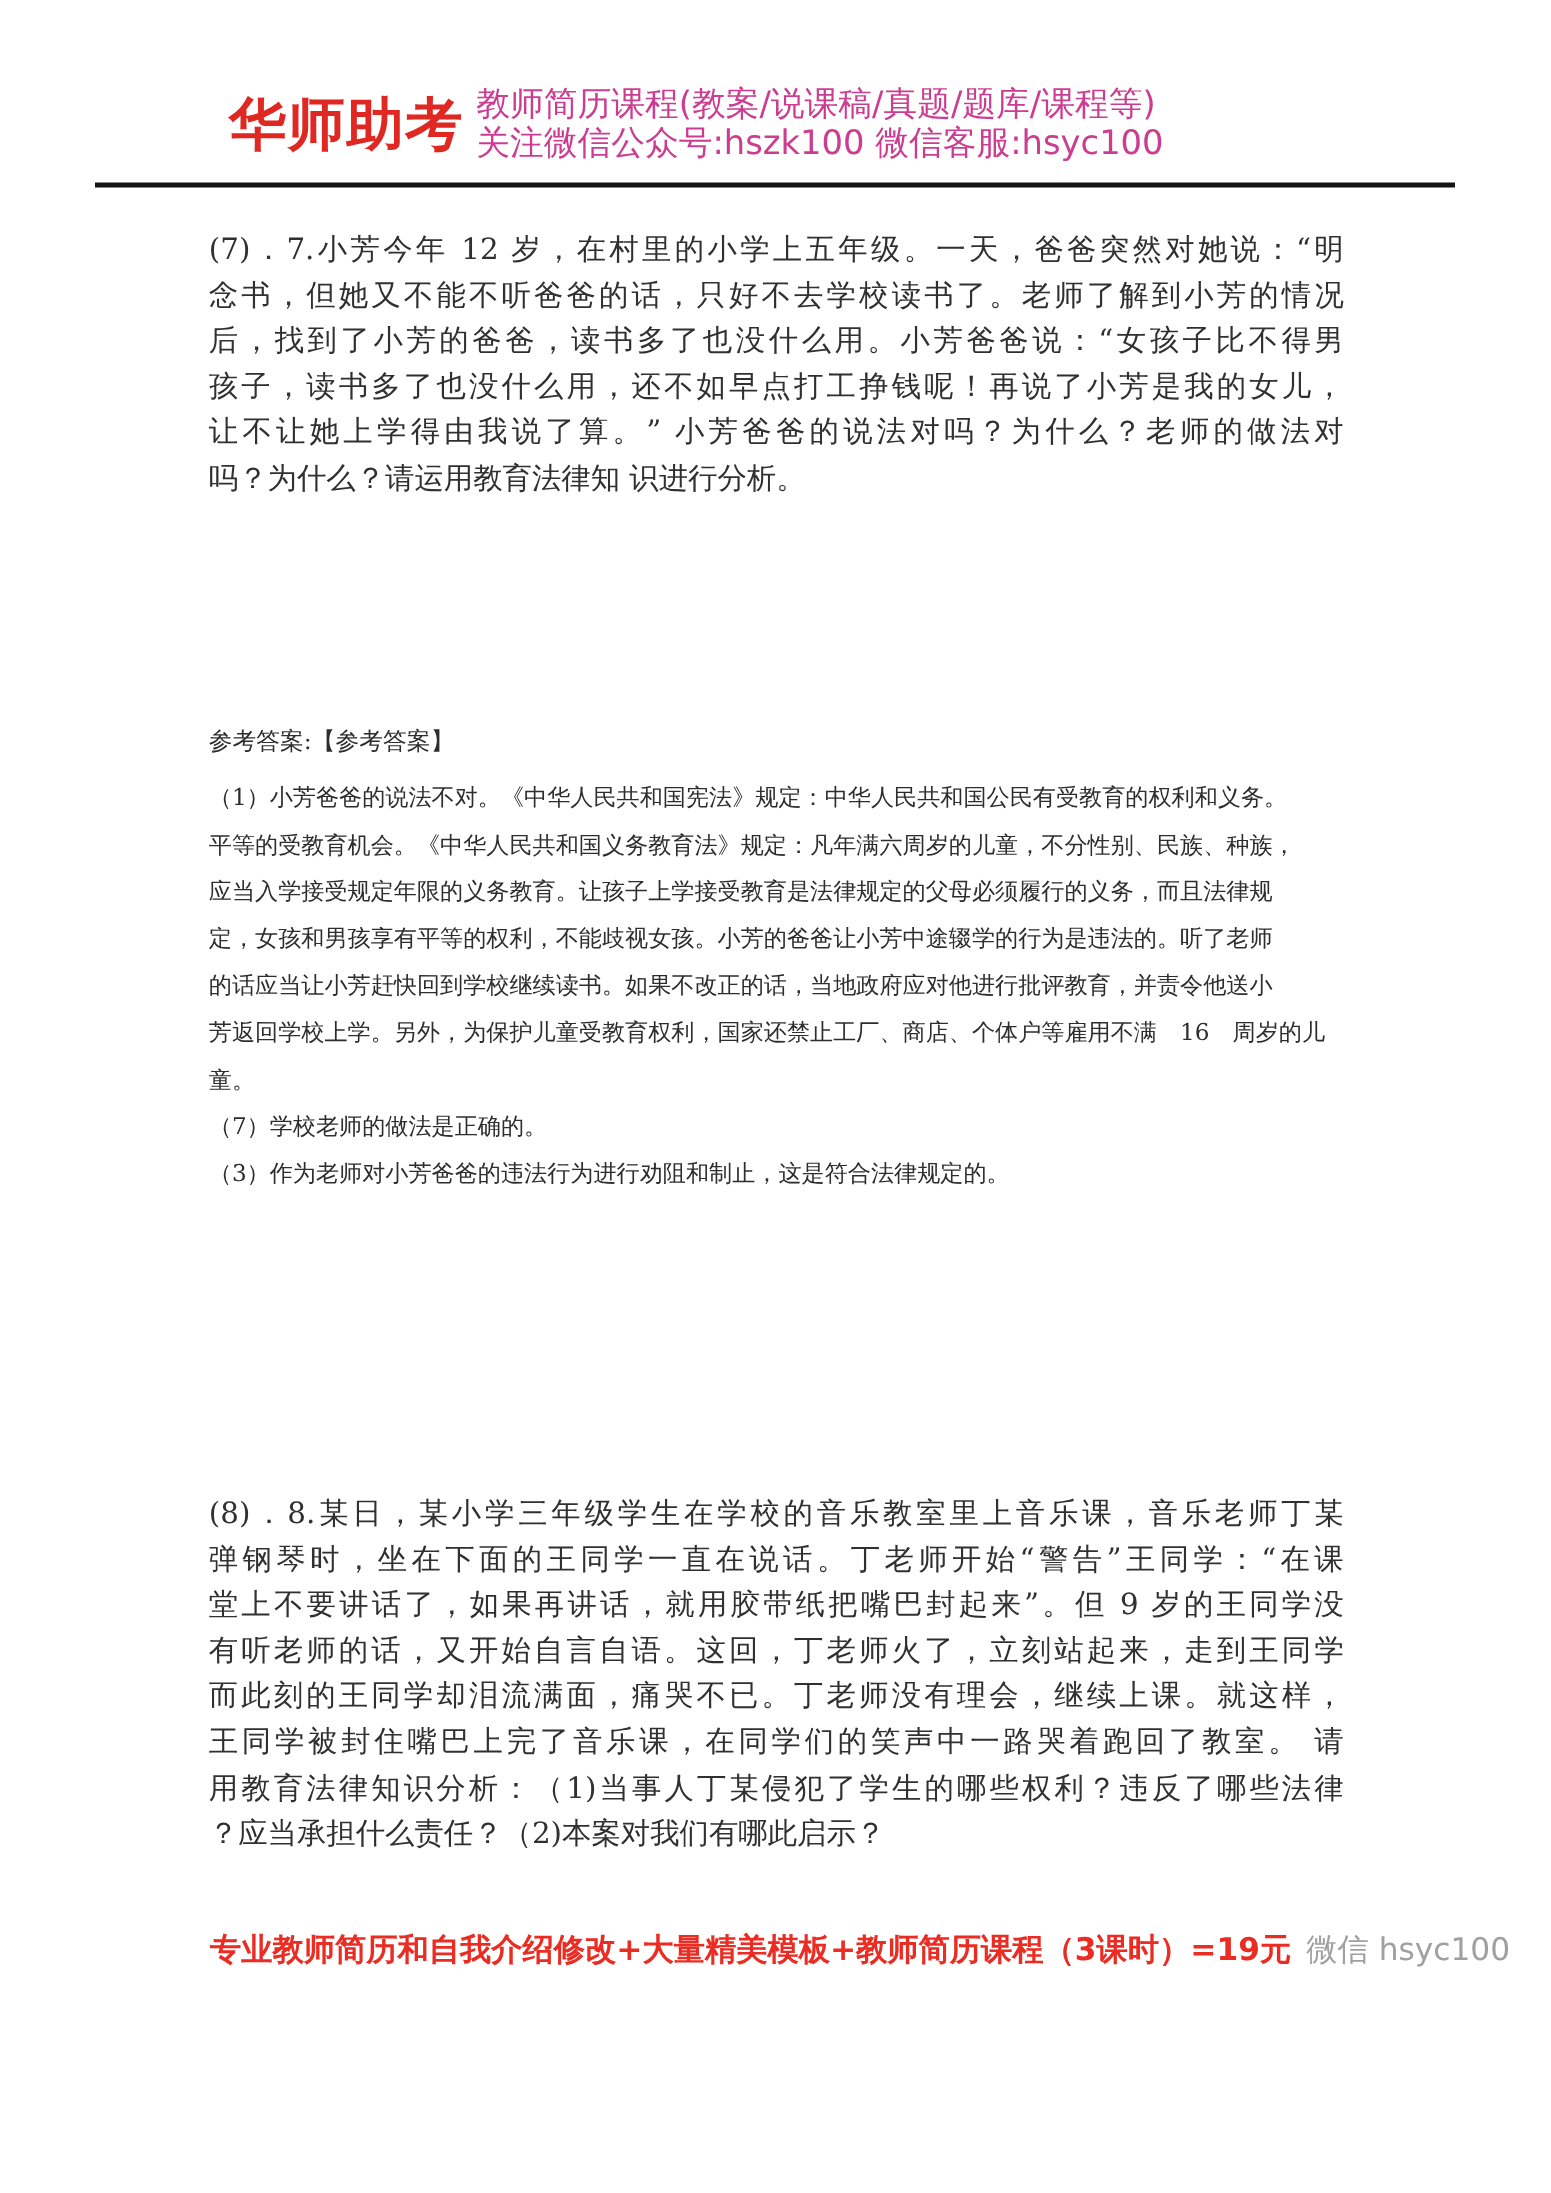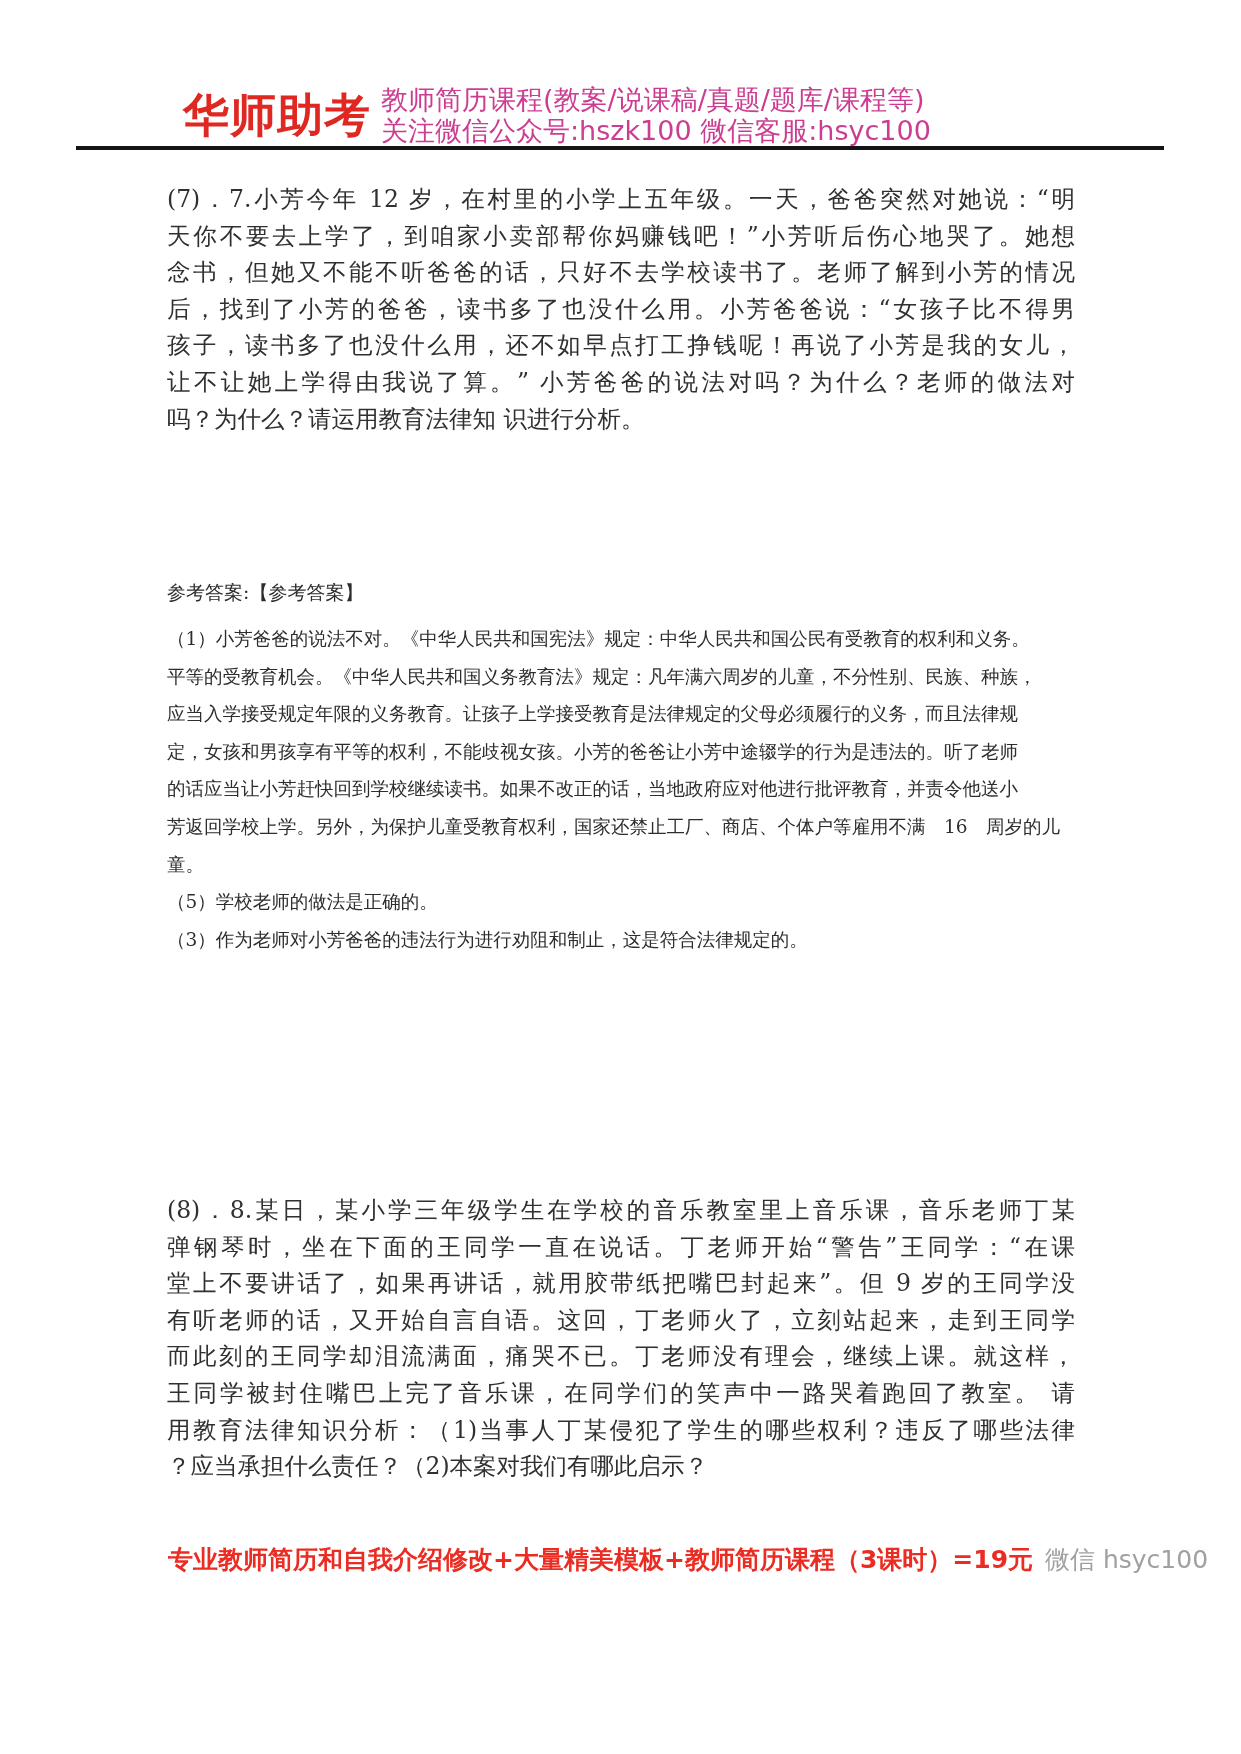--- a/index.html
+++ b/index.html
@@ -15,21 +15,20 @@
     overflow: hidden;
   }
 
   
   .header {
     position: absolute;
     left: 183px;
     top: 68px;
     display: flex;
     align-items: center;
-    margin-top: 16px;
   }
   .logo {
     color: #e02822;
     font-size: 46px;
     font-weight: bold;
     font-family: "DejaVu Sans", "Liberation Sans", sans-serif;
     letter-spacing: 1px;
     line-height: 1.0;
   }
   .taglines {
@@ -103,38 +102,37 @@
     <div class="logo">华师助考</div>
     <div class="taglines">
       <div>教师简历课程(教案/说课稿/真题/题库/课程等)</div>
       <div>关注微信公众号:hszk100 微信客服:hsyc100</div>
     </div>
   </div>
   <div class="header-divider"></div>
 
   <div class="bigpara q7">
     <div class="jline">(7)．7.小芳今年 12 岁，在村里的小学上五年级。一天，爸爸突然对她说：“明</div>
-    <div class="jline">天你不要去上学了，到咱家小卖部帮你妈赚钱吧！”小芳听后伤心地哭了。她想</div>
     <div class="jline">念书，但她又不能不听爸爸的话，只好不去学校读书了。老师了解到小芳的情况</div>
     <div class="jline">后，找到了小芳的爸爸，读书多了也没什么用。小芳爸爸说：“女孩子比不得男</div>
     <div class="jline">孩子，读书多了也没什么用，还不如早点打工挣钱呢！再说了小芳是我的女儿，</div>
     <div class="jline">让不让她上学得由我说了算。”  小芳爸爸的说法对吗？为什么？老师的做法对</div>
     <div class="lastline">吗？为什么？请运用教育法律知 识进行分析。</div>
   </div>
 
   <div class="answers-label">参考答案:【参考答案】</div>
   <div class="answers">
     <div>（1）小芳爸爸的说法不对。《中华人民共和国宪法》规定：中华人民共和国公民有受教育的权利和义务。</div>
     <div>平等的受教育机会。《中华人民共和国义务教育法》规定：凡年满六周岁的儿童，不分性别、民族、种族，</div>
     <div>应当入学接受规定年限的义务教育。让孩子上学接受教育是法律规定的父母必须履行的义务，而且法律规</div>
     <div>定，女孩和男孩享有平等的权利，不能歧视女孩。小芳的爸爸让小芳中途辍学的行为是违法的。听了老师</div>
     <div>的话应当让小芳赶快回到学校继续读书。如果不改正的话，当地政府应对他进行批评教育，并责令他送小</div>
     <div>芳返回学校上学。另外，为保护儿童受教育权利，国家还禁止工厂、商店、个体户等雇用不满　16　周岁的儿</div>
     <div>童。</div>
-    <div>（5）学校老师的做法是正确的。</div>
+    <div>（7）学校老师的做法是正确的。</div>
     <div>（3）作为老师对小芳爸爸的违法行为进行劝阻和制止，这是符合法律规定的。</div>
   </div>
 
   <div class="bigpara q8">
     <div class="jline">(8)．8.某日，某小学三年级学生在学校的音乐教室里上音乐课，音乐老师丁某</div>
     <div class="jline">弹钢琴时，坐在下面的王同学一直在说话。丁老师开始“警告”王同学：“在课</div>
     <div class="jline">堂上不要讲话了，如果再讲话，就用胶带纸把嘴巴封起来”。但 9 岁的王同学没</div>
     <div class="jline">有听老师的话，又开始自言自语。这回，丁老师火了，立刻站起来，走到王同学</div>
     <div class="jline">而此刻的王同学却泪流满面，痛哭不已。丁老师没有理会，继续上课。就这样，</div>
     <div class="jline">王同学被封住嘴巴上完了音乐课，在同学们的笑声中一路哭着跑回了教室。 请</div>

